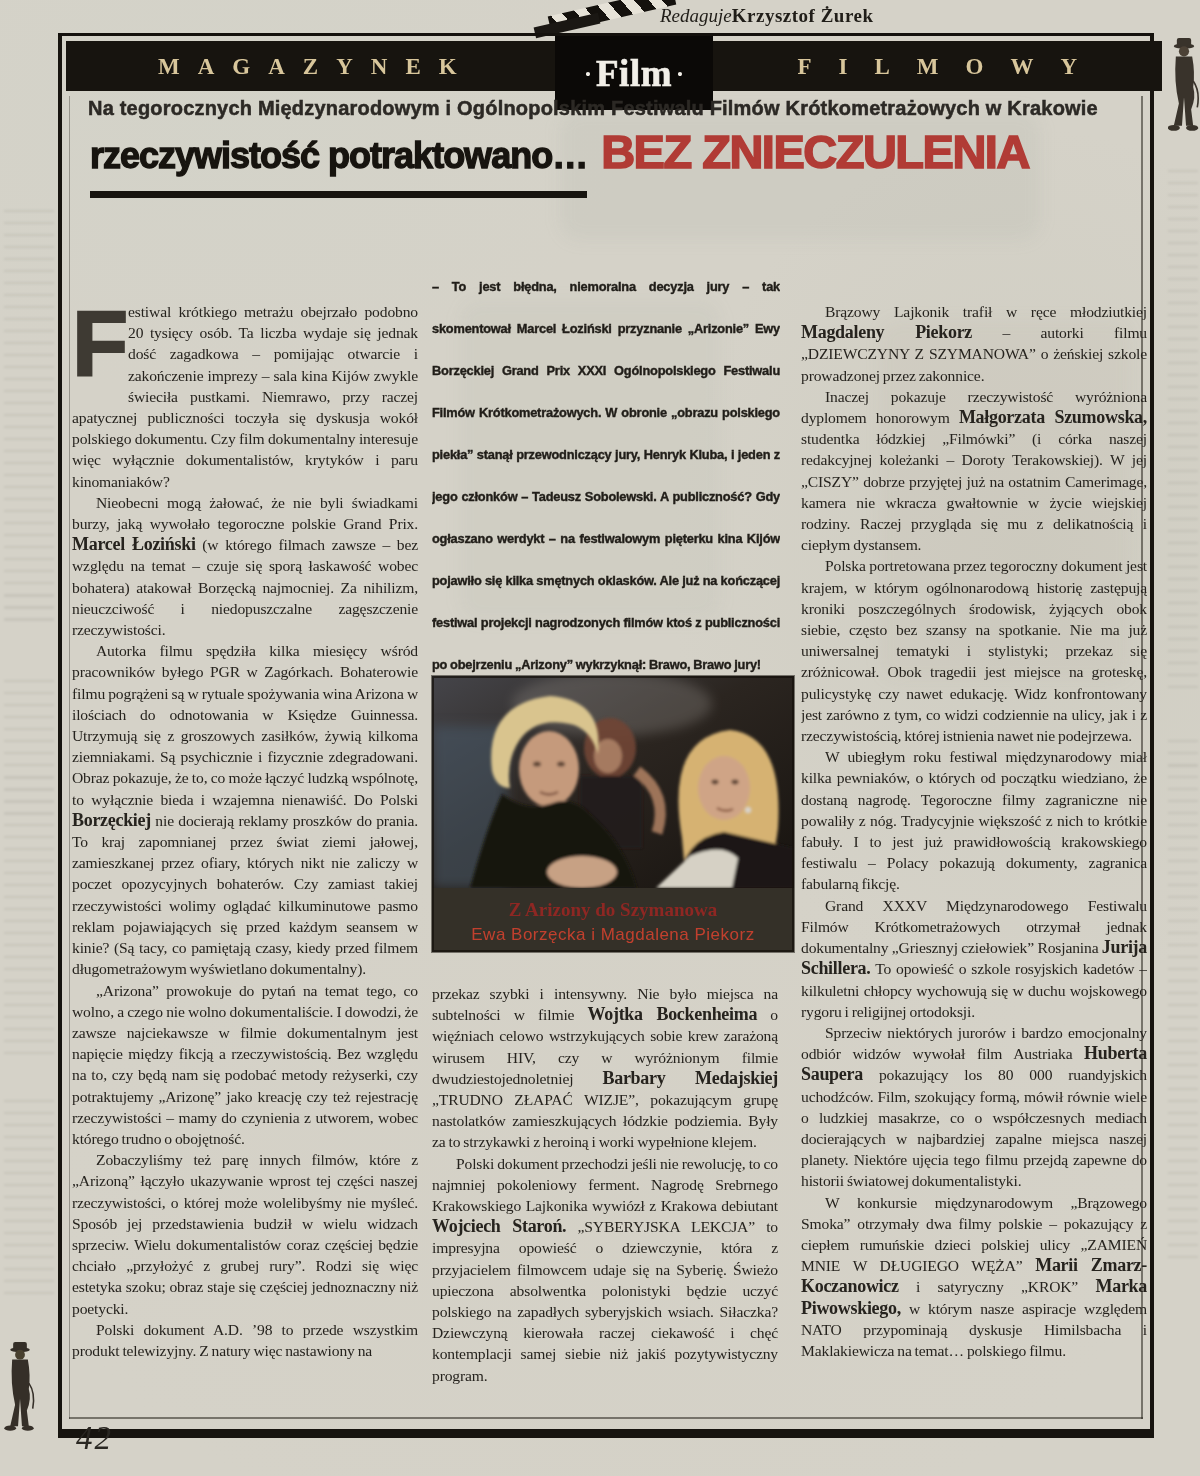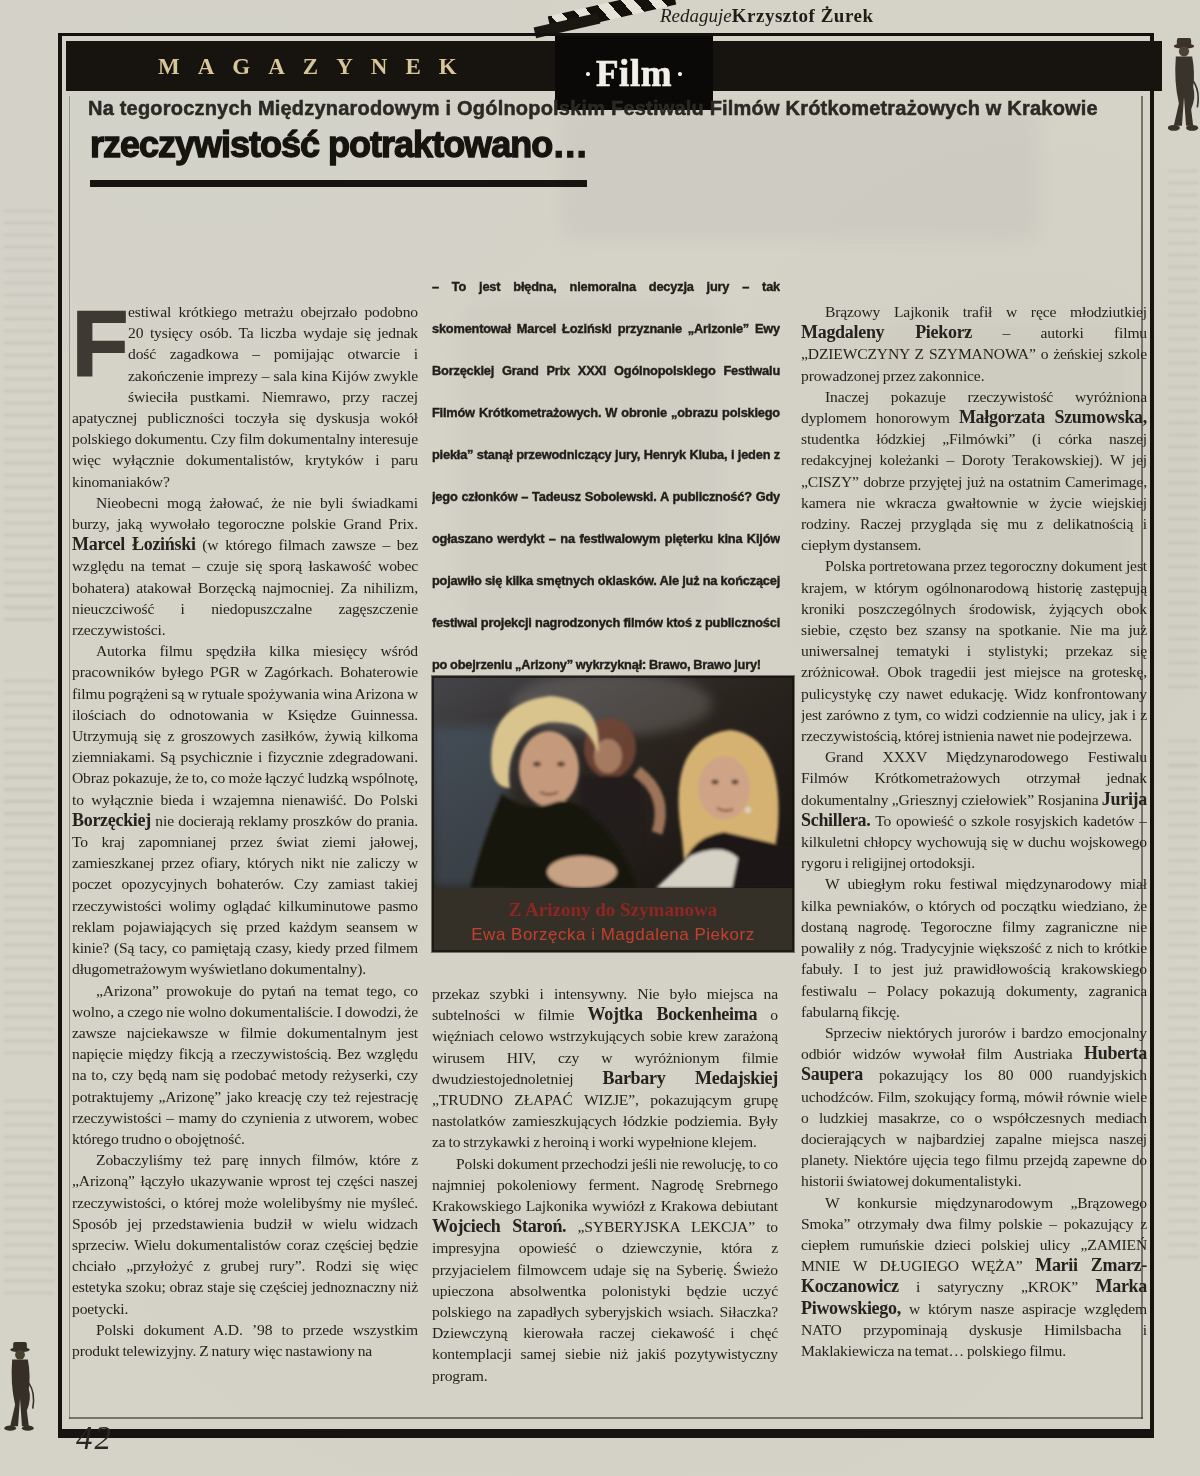--- a/index.html
+++ b/index.html
@@ -105,25 +105,27 @@
 </div>
 
 <div class="top-rule"></div>
 <div class="masthead">
   <div class="m-left">MAGAZYNEK</div>
   <div class="klaps-box">
     <span class="klaps-dot">•</span>
     <span class="klaps-word">Film</span>
     <span class="klaps-dot">•</span>
   </div>
+  <div class="m-right">FILMOWY</div>
 </div>
 
 <div class="kicker">Na tegorocznych Międzynarodowym i Ogólnopolskim Festiwalu Filmów Krótkometrażowych w Krakowie</div>
 <div class="headline-row">
   <span class="h-black">rzeczywistość potraktowano…</span>
+  <span class="h-red">BEZ ZNIECZULENIA</span>
 </div>
 
 <div class="frame">
   <div class="thin-line-l"></div>
   <div class="thin-line-r"></div>
   <div class="thin-line-b"></div>
 </div>
 
 <div class="col col1">
     <p class="para"><span class="dropcap">F</span>estiwal krótkiego metrażu obejrzało podobno 20 tysięcy osób. Ta liczba wydaje się jednak dość zagadkowa – pomijając otwarcie i zakończenie imprezy – sala kina Kijów zwykle świeciła pustkami. Niemrawo, przy raczej apatycznej publiczności toczyła się dyskusja wokół polskiego dokumentu. Czy film dokumentalny interesuje więc wyłącznie dokumentalistów, krytyków i paru kinomaniaków?</p>
@@ -190,22 +192,22 @@
   <div class="col2text">
       <p class="para">przekaz szybki i intensywny. Nie było miejsca na subtelności w filmie <b class="bname">Wojtka Bockenheima</b> o więźniach celowo wstrzykujących sobie krew zarażoną wirusem HIV, czy w wyróżnionym filmie dwudziestojednoletniej <b class="bname">Barbary Medajskiej</b> „TRUDNO ZŁAPAĆ WIZJE”, pokazującym grupę nastolatków zamieszkujących łódzkie podziemia. Były za to strzykawki z heroiną i worki wypełnione klejem.</p>
       <p class="para ind">Polski dokument przechodzi jeśli nie rewolucję, to co najmniej pokoleniowy ferment. Nagrodę Srebrnego Krakowskiego Lajkonika wywiózł z Krakowa debiutant <b class="bname">Wojciech Staroń.</b> „SYBERYJSKA LEKCJA” to impresyjna opowieść o dziewczynie, która z przyjacielem filmowcem udaje się na Syberię. Świeżo upieczona absolwentka polonistyki będzie uczyć polskiego na zapadłych syberyjskich wsiach. Siłaczka? Dziewczyną kierowała raczej ciekawość i chęć kontemplacji samej siebie niż jakiś pozytywistyczny program.</p>
     </div>
 </div>
 
 <div class="col col3">
     <p class="para ind">Brązowy Lajkonik trafił w ręce młodziutkiej <b class="bname">Magdaleny Piekorz</b> – autorki filmu „DZIEWCZYNY Z SZYMANOWA” o żeńskiej szkole prowadzonej przez zakonnice.</p>
     <p class="para ind">Inaczej pokazuje rzeczywistość wyróżniona dyplomem honorowym <b class="bname">Małgorzata Szumowska,</b> studentka łódzkiej „Filmówki” (i córka naszej redakcyjnej koleżanki – Doroty Terakowskiej). W jej „CISZY” dobrze przyjętej już na ostatnim Camerimage, kamera nie wkracza gwałtownie w życie wiejskiej rodziny. Raczej przygląda się mu z delikatnością i ciepłym dystansem.</p>
     <p class="para ind">Polska portretowana przez tegoroczny dokument jest krajem, w którym ogólnonarodową historię zastępują kroniki poszczególnych środowisk, żyjących obok siebie, często bez szansy na spotkanie. Nie ma już uniwersalnej tematyki i stylistyki; przekaz się zróżnicował. Obok tragedii jest miejsce na groteskę, pulicystykę czy nawet edukację. Widz konfrontowany jest zarówno z tym, co widzi codziennie na ulicy, jak i z rzeczywistością, której istnienia nawet nie podejrzewa.</p>
+    <p class="para ind">W ubiegłym roku festiwal międzynarodowy miał kilka pewniaków, o których od początku wiedziano, że dostaną nagrodę. Tegoroczne filmy zagraniczne nie powaliły z nóg. Tradycyjnie większość z nich to krótkie fabuły. I to jest już prawidłowością krakowskiego festiwalu – Polacy pokazują dokumenty, zagranica fabularną fikcję.</p>
     <p class="para ind">Grand XXXV Międzynarodowego Festiwalu Filmów Krótkometrażowych otrzymał jednak dokumentalny „Griesznyj cziełowiek” Rosjanina <b class="bname">Jurija Schillera.</b> To opowieść o szkole rosyjskich kadetów – kilkuletni chłopcy wychowują się w duchu wojskowego rygoru i religijnej ortodoksji.</p>
-    <p class="para ind">W ubiegłym roku festiwal międzynarodowy miał kilka pewniaków, o których od początku wiedziano, że dostaną nagrodę. Tegoroczne filmy zagraniczne nie powaliły z nóg. Tradycyjnie większość z nich to krótkie fabuły. I to jest już prawidłowością krakowskiego festiwalu – Polacy pokazują dokumenty, zagranica fabularną fikcję.</p>
     <p class="para ind">Sprzeciw niektórych jurorów i bardzo emocjonalny odbiór widzów wywołał film Austriaka <b class="bname">Huberta Saupera</b> pokazujący los 80 000 ruandyjskich uchodźców. Film, szokujący formą, mówił równie wiele o ludzkiej masakrze, co o współczesnych mediach docierających w najbardziej zapalne miejsca naszej planety. Niektóre ujęcia tego filmu przejdą zapewne do historii światowej dokumentalistyki.</p>
     <p class="para ind">W konkursie międzynarodowym „Brązowego Smoka” otrzymały dwa filmy polskie – pokazujący z ciepłem rumuńskie dzieci polskiej ulicy „ZAMIEŃ MNIE W DŁUGIEGO WĘŻA” <b class="bname">Marii Zmarz-Koczanowicz</b> i satyryczny „KROK” <b class="bname">Marka Piwowskiego,</b> w którym nasze aspiracje względem NATO przypominają dyskusje Himilsbacha i Maklakiewicza na temat… polskiego filmu.</p>
   </div>
 
 <div class="page-num">42</div>
 
 <svg class="chaplin chaplin-tr" viewBox="0 0 30 96">
   <g fill="#39332b">
     <ellipse cx="15" cy="10" rx="10" ry="2.6"></ellipse>
     <rect x="8" y="2" width="14" height="8" rx="2"></rect>

